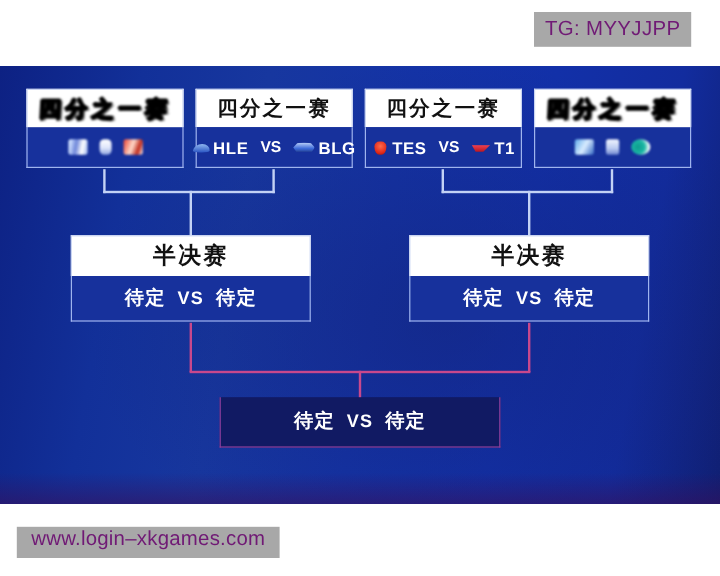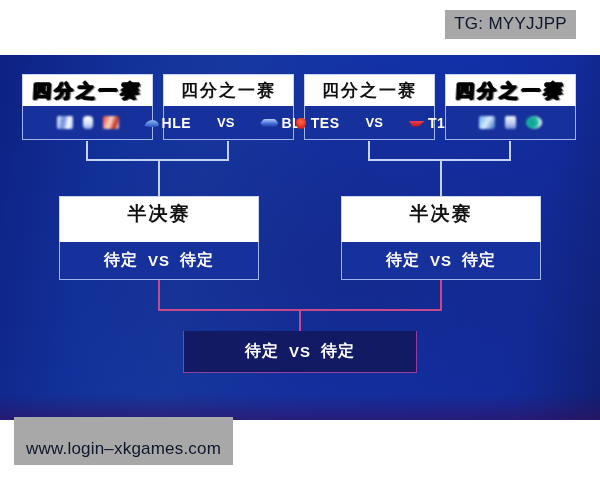--- a/index.html
+++ b/index.html
@@ -45,21 +45,21 @@
     display:flex; align-items:center; justify-content:center;
     color:#ffffff;
   }
 
   
   .qf { top:19px; width:131px; }
   .qf .hdr{
     height:32px; line-height:32px; font-size:17px;
     border:1px solid #c9d4f2; border-bottom:none;
   }
-  .qf .body{ height:34px; gap:22px; }
+  .qf .body{ height:34px; gap:6px; }
   .qf1 { left:22px; }
   .qf2 { left:163px; }
   .qf3 { left:304px; }
   .qf4 { left:445px; }
 
   .team { display:flex; align-items:center; gap:3px; font-weight:bold; font-size:14px; letter-spacing:.5px; }
   .vs { font-weight:bold; font-size:13px; letter-spacing:0; padding:0 4px; }
   .logo { width:14px; height:12px; display:inline-block; position:relative; flex:none; }
 
   .logo.hle:before{
@@ -102,21 +102,21 @@
   .blob.b1{ background:linear-gradient(100deg,#cfe0ff 10%,#6e86d9 40%,#ffffff 70%,#9fb6ee 100%); }
   .blob.b2{ background:linear-gradient(180deg,#ffffff 0%,#dfe6fb 55%,#8fa4de 100%); width:10px; border-radius:4px; }
   .blob.b3{ background:linear-gradient(110deg,#e8402f 0%,#ffd9c9 45%,#c02b1c 75%,#ffffff 100%); }
   .blob.b4{ background:linear-gradient(120deg,#5ea8e8 0%,#d9ecff 50%,#2f63c0 100%); }
   .blob.b5{ background:linear-gradient(180deg,#f2f6ff 0%,#b9c9f0 60%,#6f86cf 100%); width:11px; }
   .blob.b6{ background:radial-gradient(circle at 35% 50%,#0f9c8e 0%,#19b7a4 45%,#ffffff 78%); border-radius:50%; }
 
   
   .sf { width:200px; }
   .sf .hdr{
-    height:46px; line-height:34px; font-size:19px;
+    height:34px; line-height:34px; font-size:19px;
     border:1px solid #c9d4f2; border-bottom:none;
   }
   .sf .body{ height:38px; font-size:16px; font-weight:bold; letter-spacing:1px; }
   .sf1 { left:59px; top:141px; }
   .sf2 { left:341px; top:141px; }
 
   
   .fin { left:183px; top:276px; width:234px; }
   .fin .hdr{
     height:34px; line-height:34px; font-size:21px; letter-spacing:3px;
@@ -133,29 +133,29 @@
   .tbd-vs{ font-weight:bold; padding:0 10px; font-size:15px; }
 
   
   .ln { position:absolute; background:#c3d2f5; }
   .ln.pink { background:#c8488c; }
 
   
   .wm{
     position:absolute;
     background:#a8a8a8;
-    color:#0f172a;
+    color:#701a75;
     white-space:nowrap;
   }
   #wm-top{
     right:24px; top:10px; padding:4px 9px 5px;
     font-size:17px; letter-spacing:.3px;
   }
   #wm-bottom{
-    left:14px; bottom:15px; padding:22px 12px 6px;
+    left:14px; bottom:15px; padding:0 12px 6px;
     font-size:17px; letter-spacing:.2px;
   }
 </style>
 </head>
 <body>
 
 <div id="stage">
 
   <div id="bracket-canvas">
 

